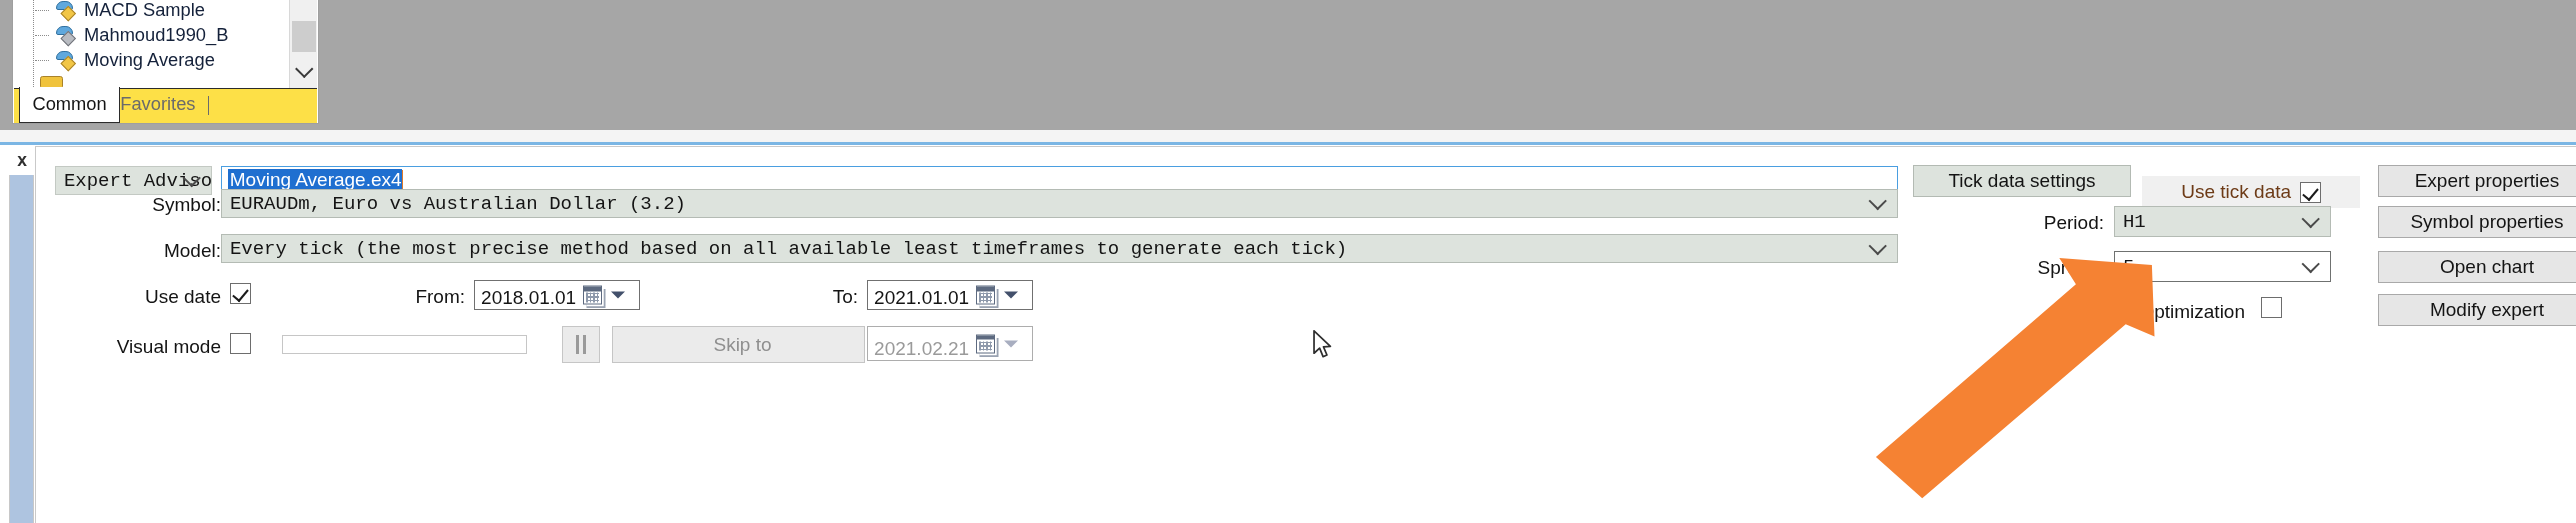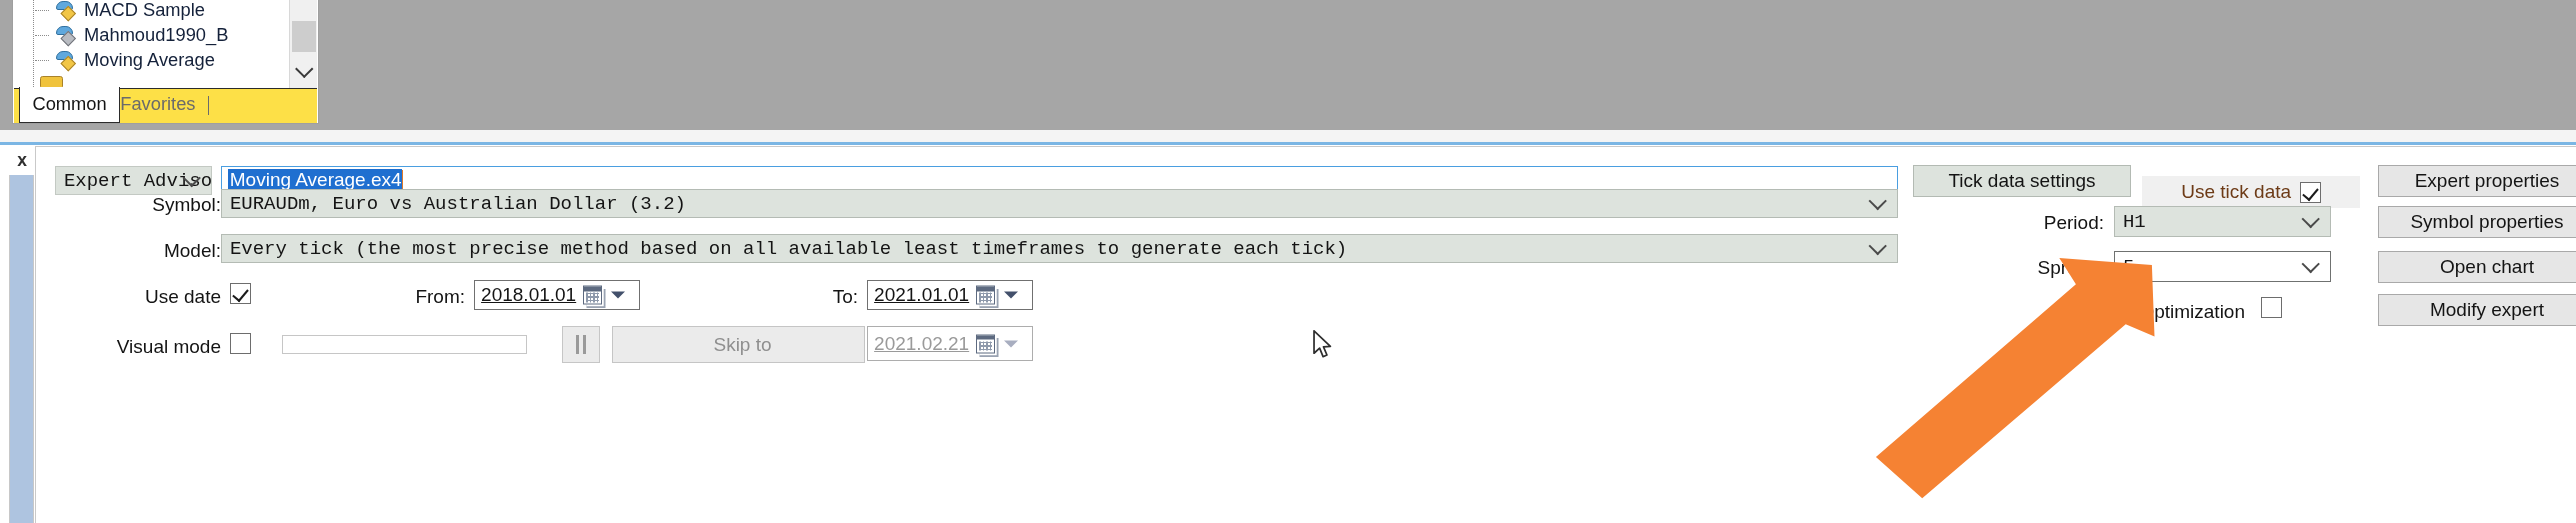--- a/index.html
+++ b/index.html
@@ -223,25 +223,24 @@
     width: 1.7px; height: 21px;
     background: #e07a2a;
     vertical-align: middle;
   }
 
   .datefield {
     position: absolute;
     background: #ffffff;
     border: 0.9px solid #707070;
     box-sizing: border-box;
-    display: flex; align-items: center;
+    display: flex; align-items: flex-end;
     font-size: 19px;
     padding-left: 6.1px;
     color: #141414;
-    text-decoration: underline;
   }
   .datefield.disabled { color: #9a9a9a; border-color: #adadad; }
   .cal-icon {
     position: absolute; right: 37px; top: 50%;
     transform: translateY(-50%);
     width: 19px; height: 19px;
     background: #ffffff;
     border: 1.7px solid #5d6a80;
     box-sizing: border-box;
     box-shadow: 2.6px 2.6px 0 -0.9px #ffffff, 3.5px 3.5px 0 0 #9aa3b2;

